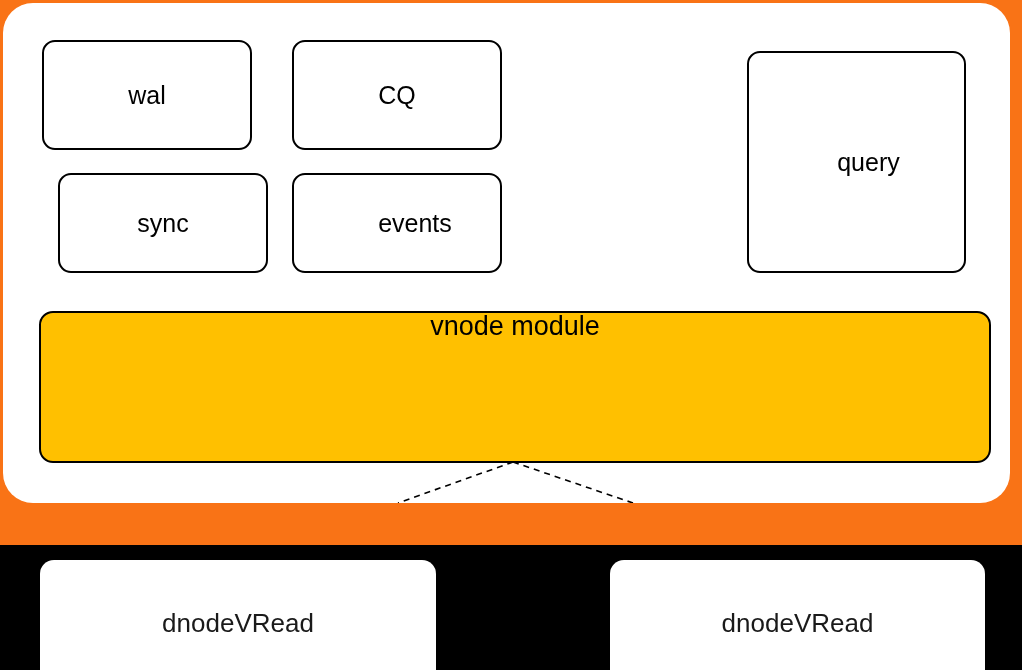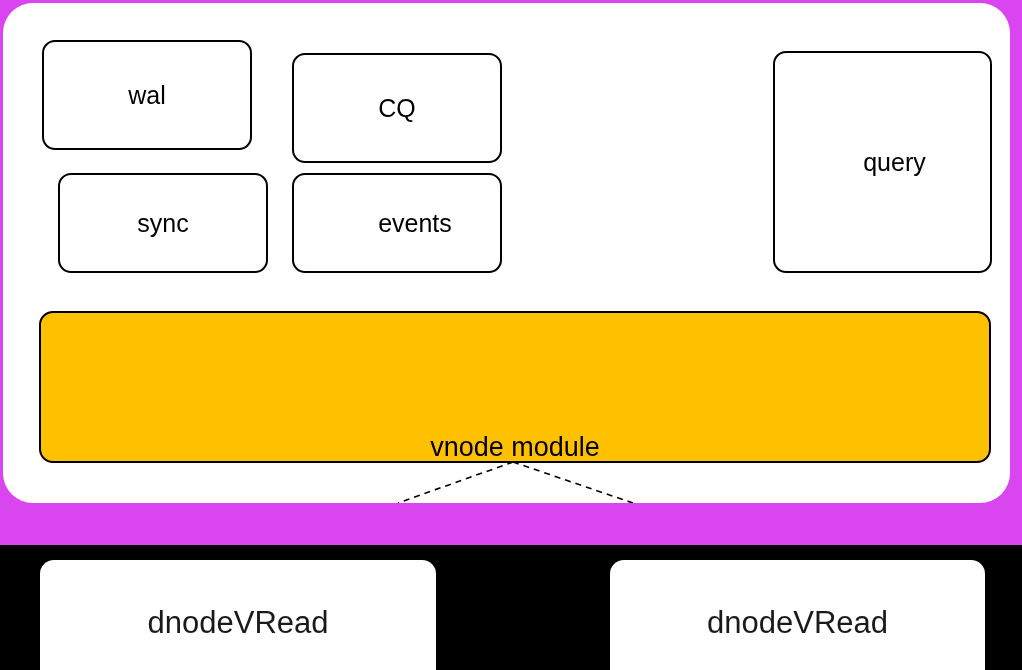--- a/index.html
+++ b/index.html
@@ -12,21 +12,21 @@
     width: 1022px;
     height: 670px;
     overflow: hidden;
     font-family: "Liberation Sans", "DejaVu Sans", sans-serif;
   }
 
   #stage {
     position: relative;
     width: 1022px;
     height: 545px;
-    background: #d946ef;
+    background: #f97316;
   }
 
   
   .vnode-panel {
     position: absolute;
     left: 3px;
     top: 3px;
     width: 1007px;
     height: 500px;
     background: #ffffff;
@@ -48,39 +48,39 @@
   }
   .module-label {
     font-size: 25px;
     color: #000000;
     line-height: 1;
     white-space: nowrap;
   }
 
   
   .box-wal    { left: 39px;  top: 37px;  width: 210px; height: 110px; }
-  .box-cq     { left: 289px; top: 37px;  width: 210px; height: 110px; margin-top: 13px; }
+  .box-cq     { left: 289px; top: 37px;  width: 210px; height: 110px; }
   .box-sync   { left: 55px;  top: 170px; width: 210px; height: 100px; }
   .box-events { left: 289px; top: 170px; width: 210px; height: 100px; padding-left: 36px; }
   .box-tsdb   { left: 530px; top: 42px;  width: 213px; height: 228px; }
-  .box-query  { left: 770px; top: 48px;  width: 219px; height: 222px; padding-left: 24px; }
+  .box-query  { left: 744px; top: 48px;  width: 219px; height: 222px; padding-left: 24px; }
 
   
   .vnode-module-bar {
     position: absolute;
     left: 36px;
     top: 308px;
     width: 952px;
     height: 152px;
     background: #FFC000;
     border: 2px solid #000000;
     border-radius: 14px;
     box-sizing: border-box;
     display: flex;
-    align-items: flex-end;
+    align-items: flex-start;
     justify-content: center;
   }
   .vnode-module-label {
     font-size: 27px;
     color: #000000;
     line-height: 1;
     white-space: nowrap;
   }
 
   
@@ -97,21 +97,21 @@
   .dnode-box {
     position: absolute;
     background: #ffffff;
     border-radius: 14px;
     display: flex;
     align-items: center;
     justify-content: center;
     box-sizing: border-box;
   }
   .dnode-label {
-    font-size: 31px;
+    font-size: 26px;
     color: #1a1a1a;
     line-height: 1;
     white-space: nowrap;
   }
   .box-dnode-read  { left: 40px;  top: 560px; width: 396px; height: 125px; }
   .box-dnode-write { left: 610px; top: 560px; width: 375px; height: 125px; }
 </style>
 </head>
 <body>
 

